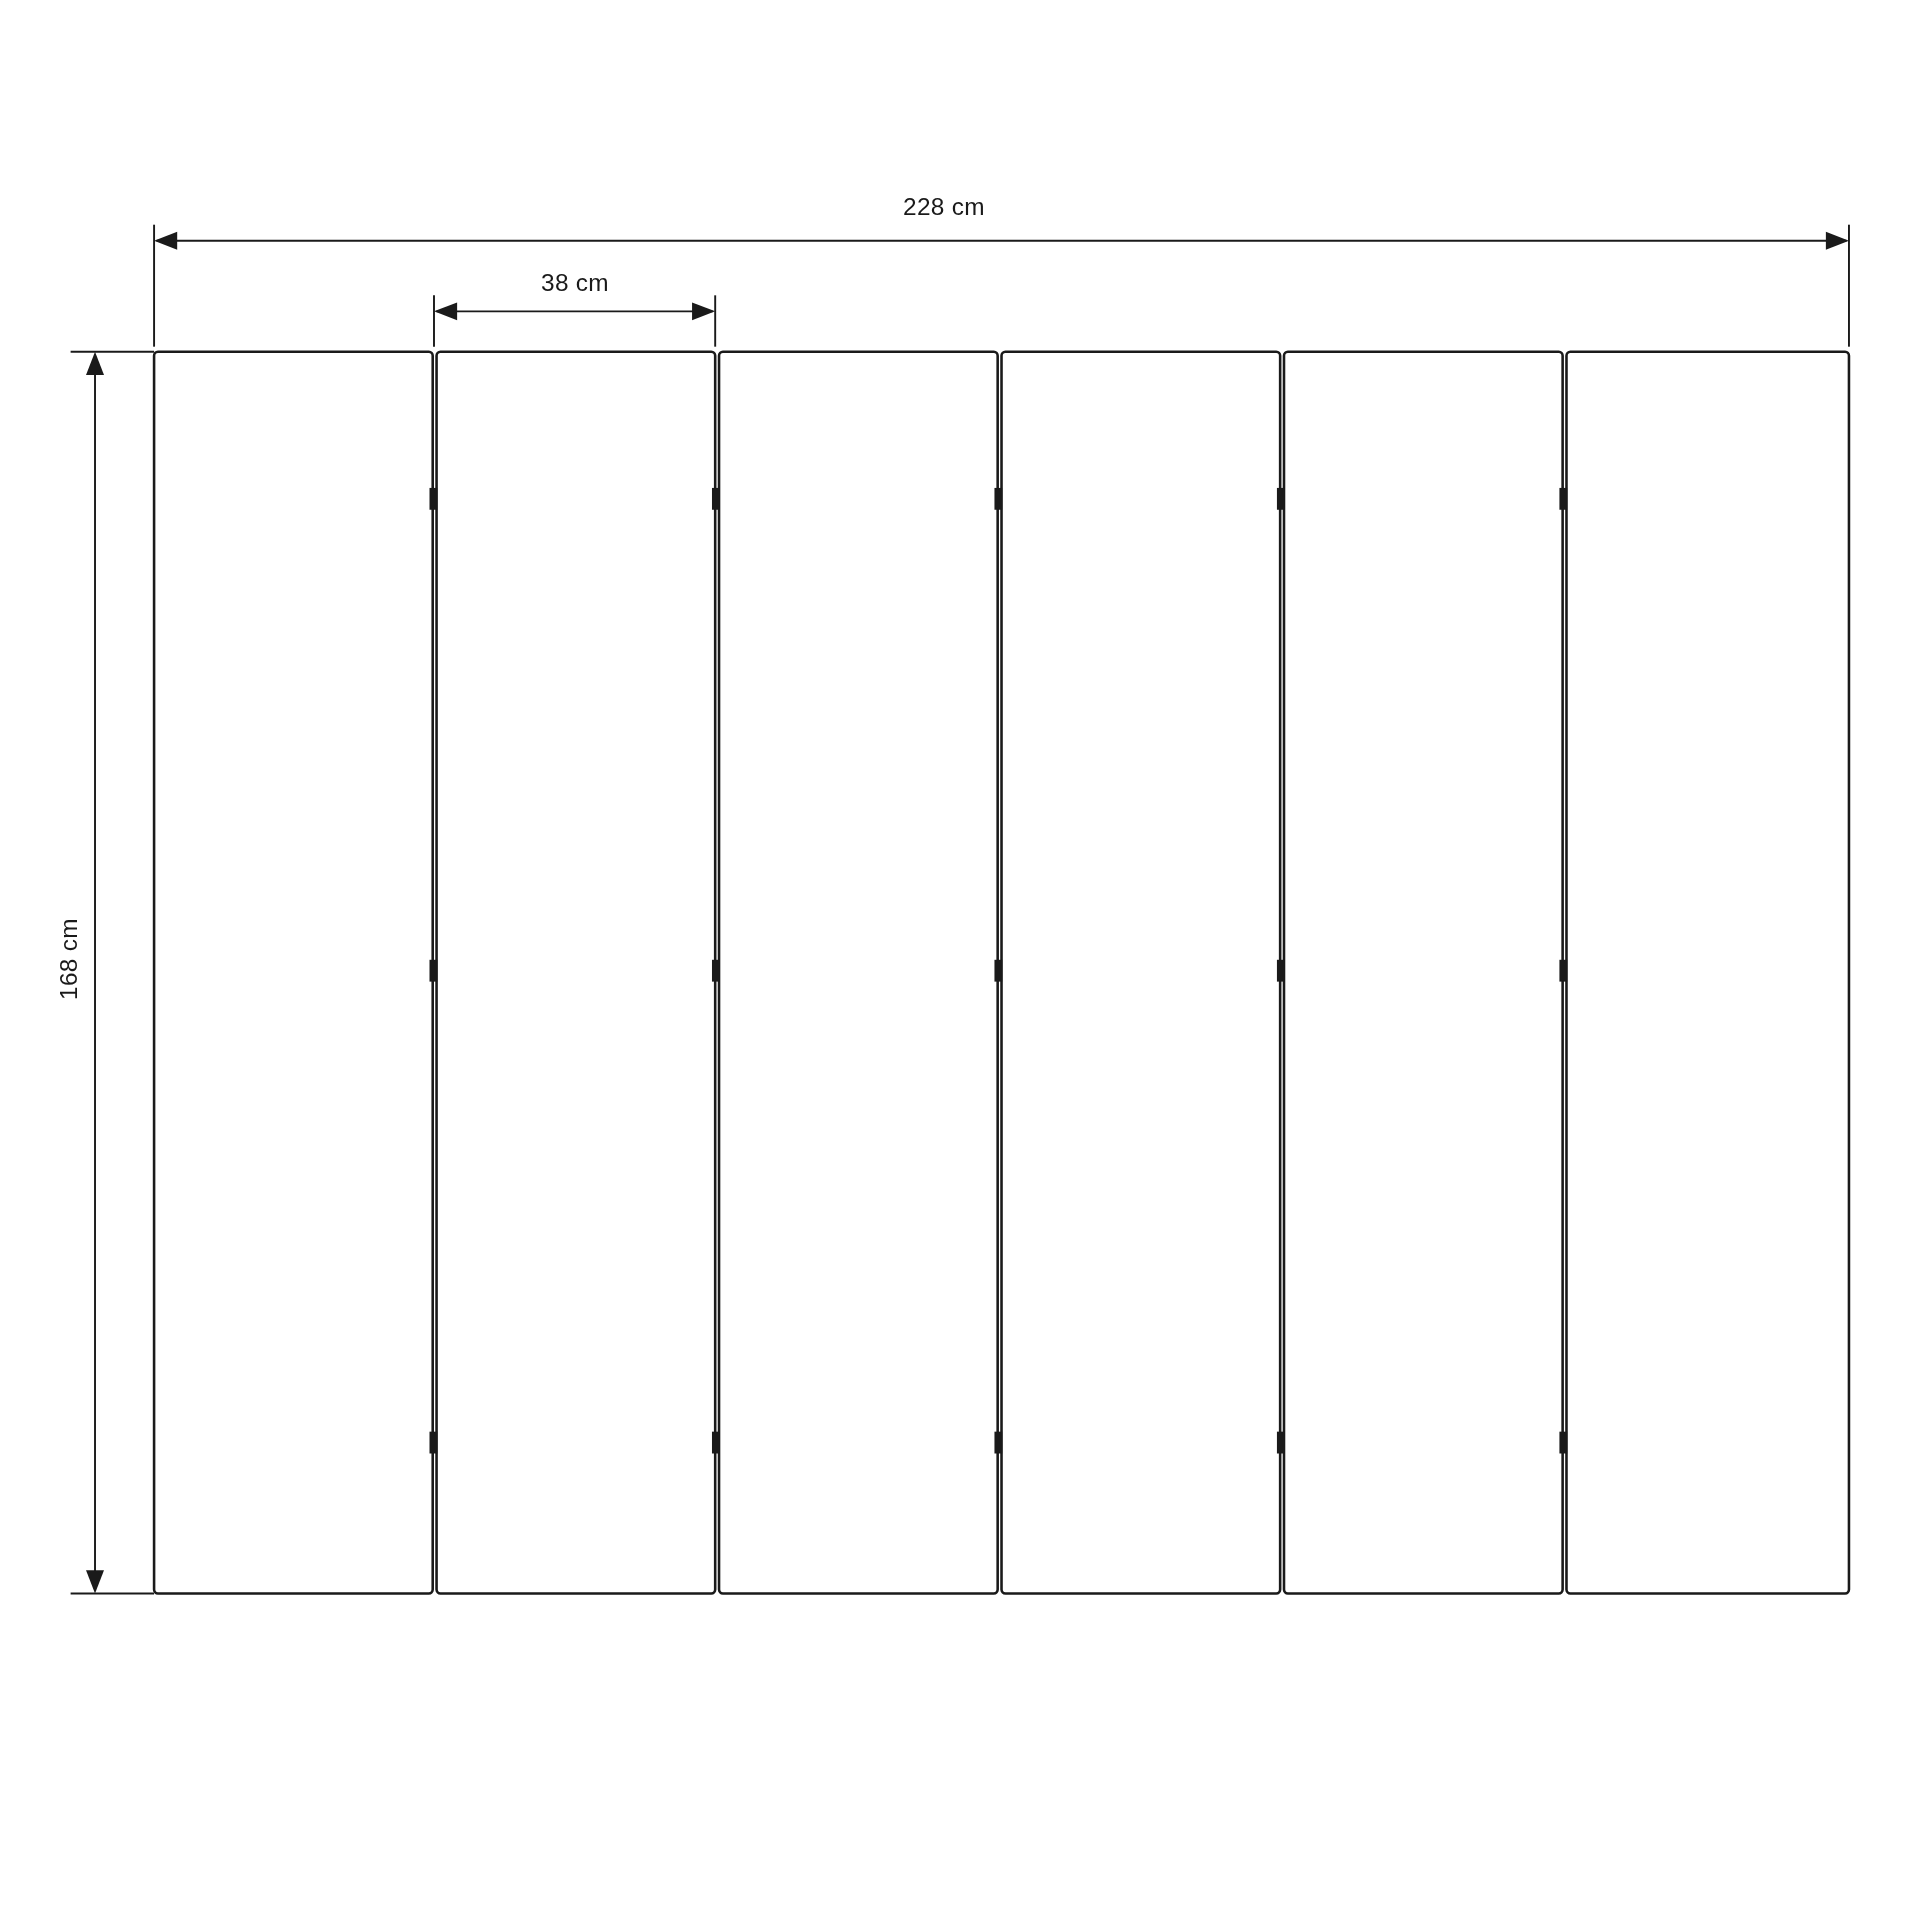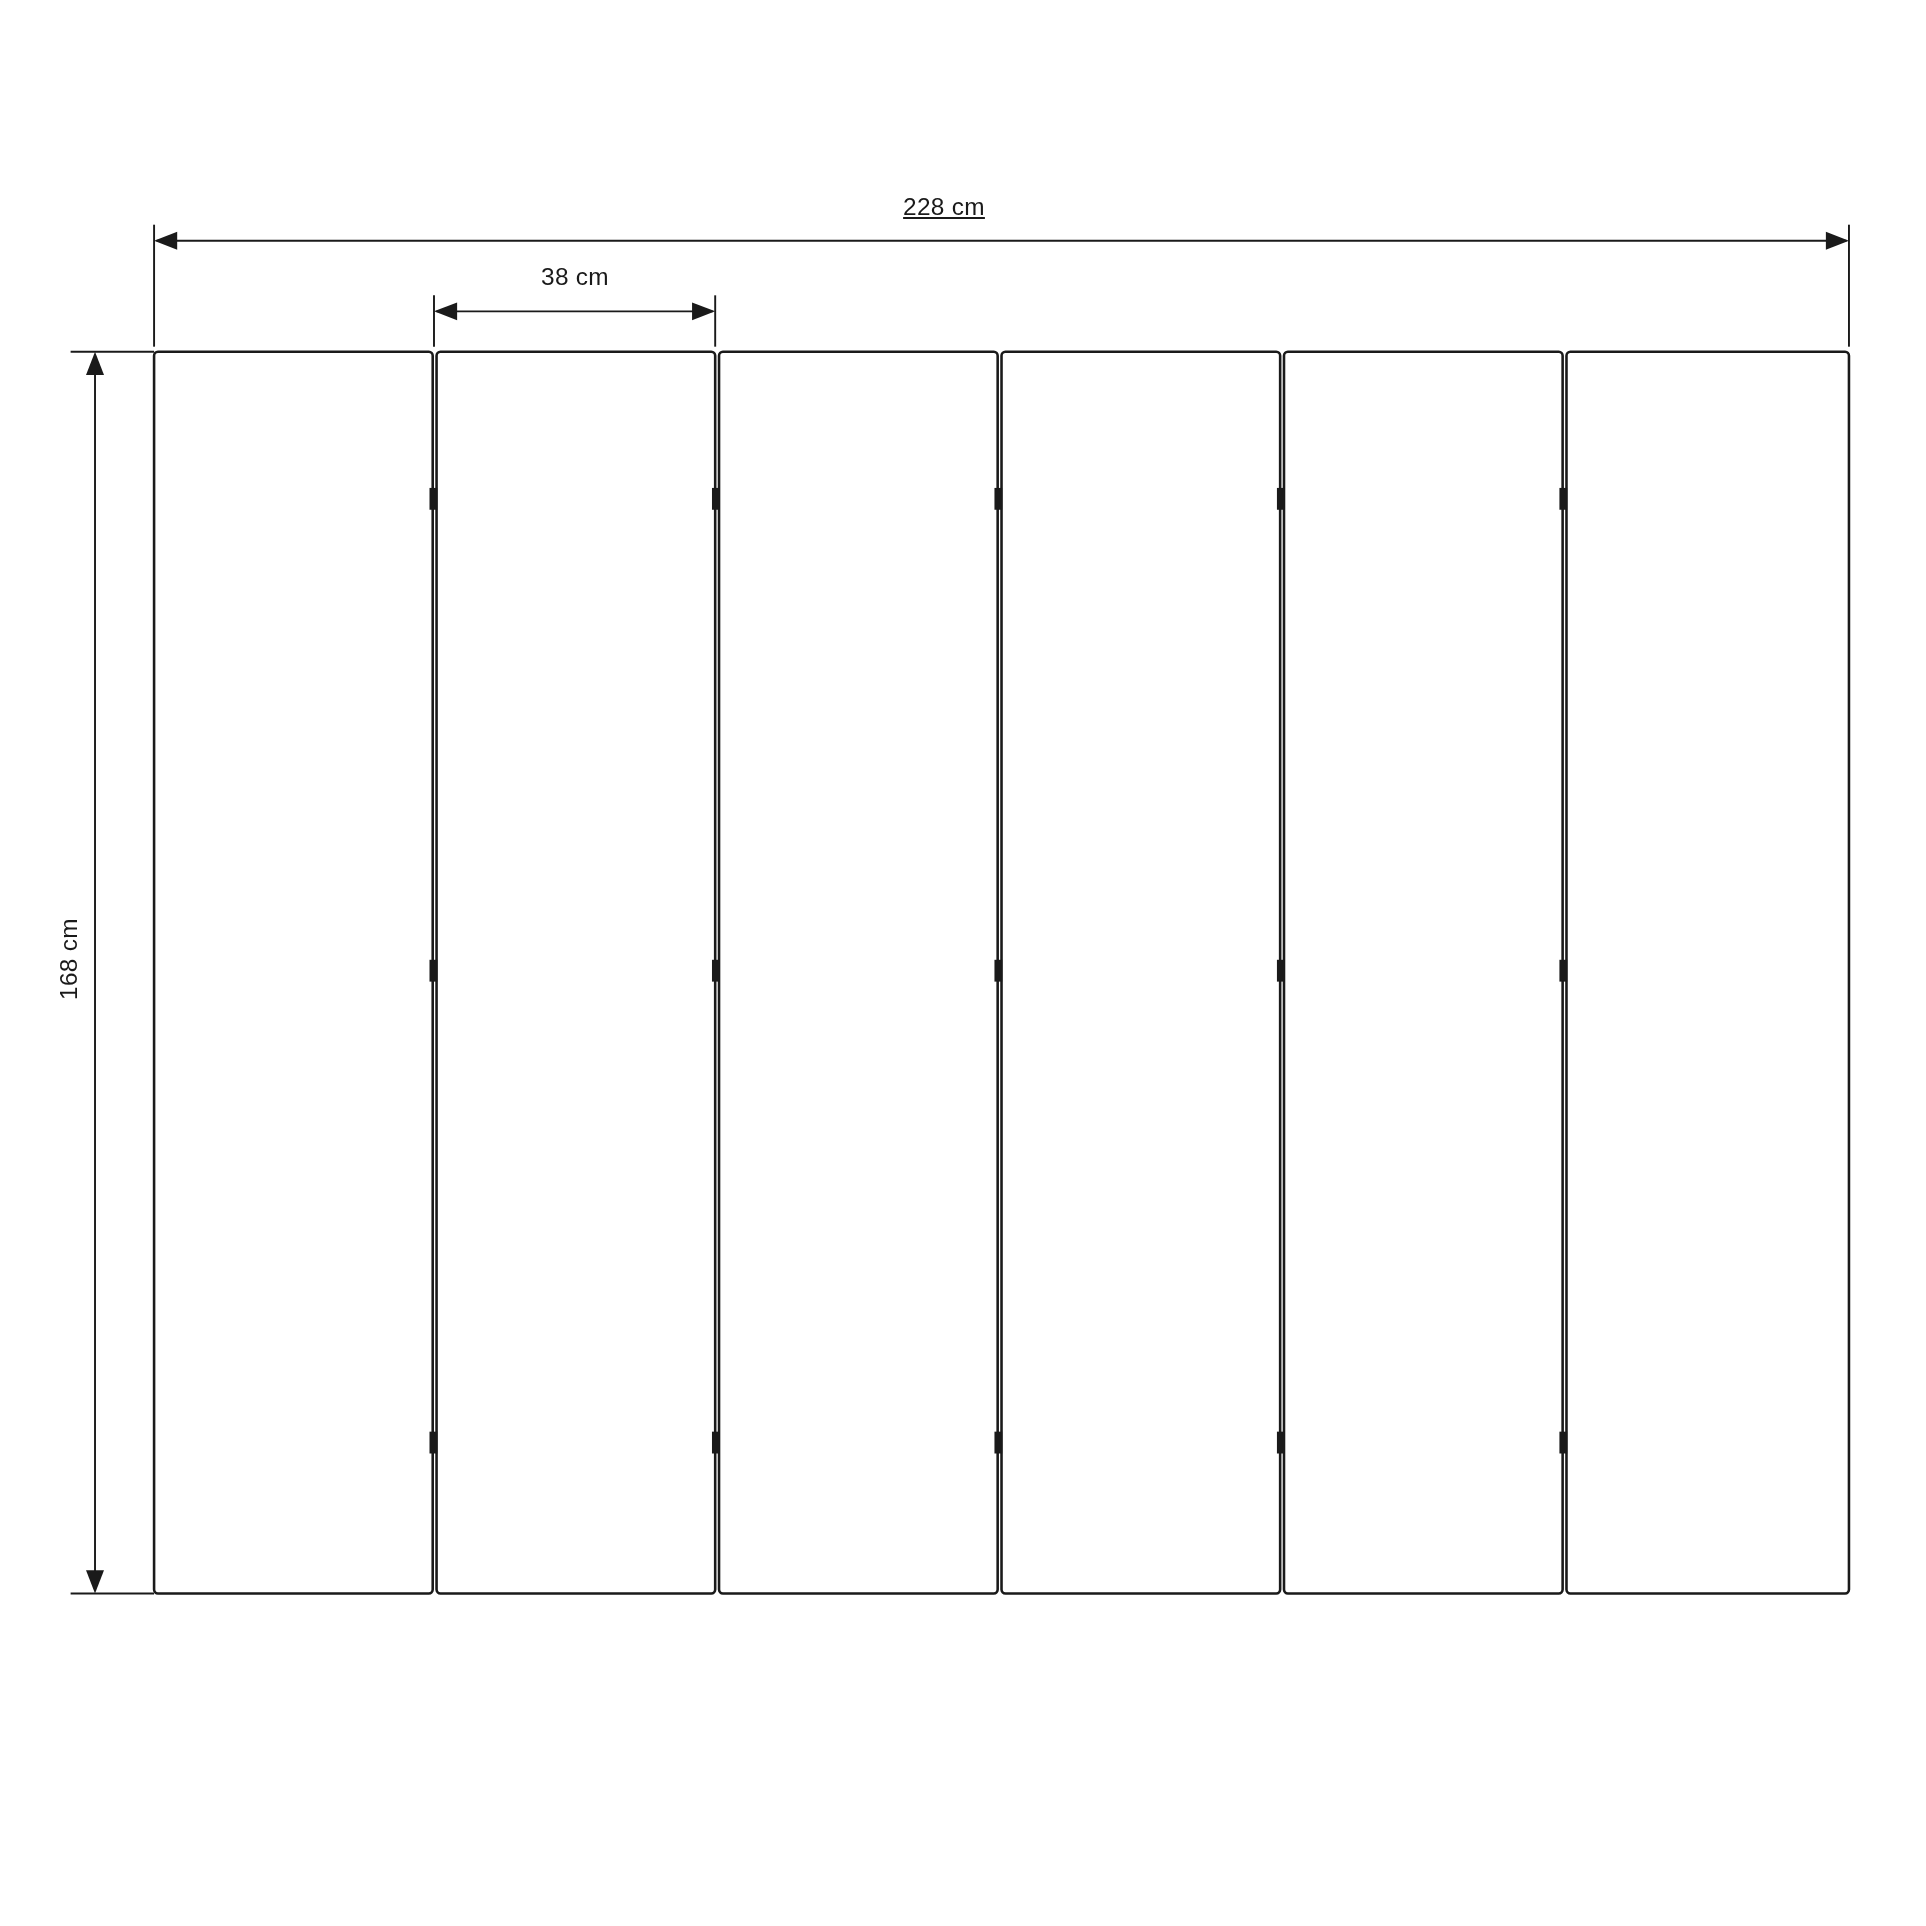--- a/index.html
+++ b/index.html
@@ -115,20 +115,20 @@
       <rect class="hinge" x="1989" y="1495" width="12" height="34"></rect>
       <rect class="hinge" x="1989" y="2230" width="12" height="34"></rect>
 
       <rect class="hinge" x="2429" y="760" width="12" height="34"></rect>
       <rect class="hinge" x="2429" y="1495" width="12" height="34"></rect>
       <rect class="hinge" x="2429" y="2230" width="12" height="34"></rect>
     </g>
 
   </svg>
 
-  <div class="dim-label" style="left:944px; top:193px; transform:translateX(-50%);text-decoration:underline;">228 cm</div>
+  <div class="dim-label" style="left:944px; top:193px; transform:translateX(-50%);">228 cm</div>
 
-  <div class="dim-label" style="left:575px; top:263px; transform:translateX(-50%);">38 cm</div>
+  <div class="dim-label" style="left:575px; top:269px; transform:translateX(-50%);">38 cm</div>
 
   <div class="dim-label vertical" style="left:69px; top:960px; width:128px; margin-left:-64px; margin-top:-15.4px; text-align:center;">168 cm</div>
 
 </div>
 
 
 </body></html>

